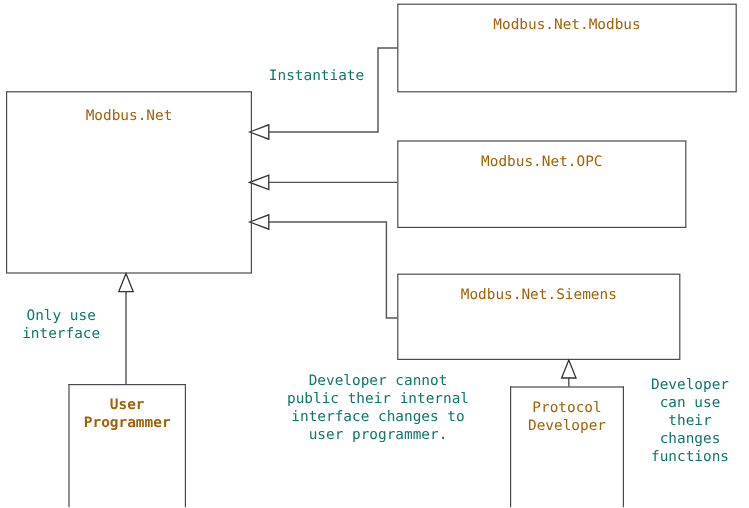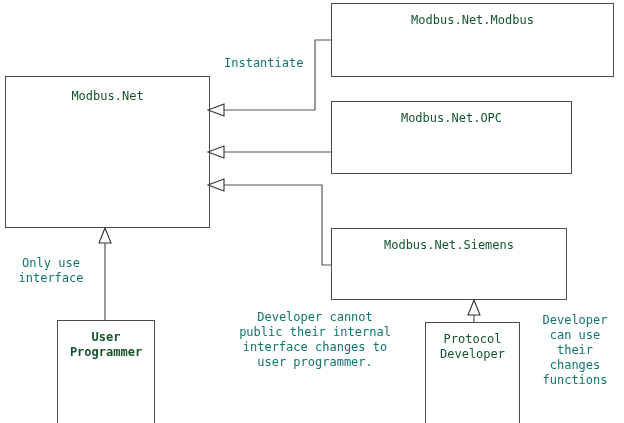--- a/index.html
+++ b/index.html
@@ -19,21 +19,21 @@
     position: absolute;
     border: 1px solid #4a4a4a;
     box-sizing: border-box;
     background: transparent;
   }
   .box-title {
     position: absolute;
     left: 0;
     right: 0;
     text-align: center;
-    color: #14532d;
+    color: #a16207;
     font-size: 12px;
     line-height: 15px;
     font-family: "DejaVu Sans Mono", "Liberation Mono", monospace;
   }
   .note {
     position: absolute;
     color: #0f766e;
     font-size: 12px;
     line-height: 15px;
     text-align: center;
@@ -93,21 +93,21 @@
   </svg>
 
   <div class="box" style="left:5px; top:76px; width:205px; height:152px;">
     <div class="box-title" style="top:12px;text-align:center;">Modbus.Net</div>
   </div>
 
   <div class="box" style="left:331px; top:3px; width:283px; height:74px;">
     <div class="box-title" style="top:9px;">Modbus.Net.Modbus</div>
   </div>
 
-  <div class="box" style="left:331px; top:101px; width:241px; height:73px;">
+  <div class="box" style="left:331px; top:117px; width:241px; height:73px;">
     <div class="box-title" style="top:9px;">Modbus.Net.OPC</div>
   </div>
 
   <div class="box" style="left:331px; top:228px; width:236px; height:72px;">
     <div class="box-title" style="top:9px;">Modbus.Net.Siemens</div>
   </div>
 
   <div class="box" style="left:57px; top:320px; width:98px; height:103px; border-bottom:none;font-weight:bold;">
     <div class="box-title" style="top:9px; padding:0 6px; left:0; right:0;">User Programmer</div>
   </div>

